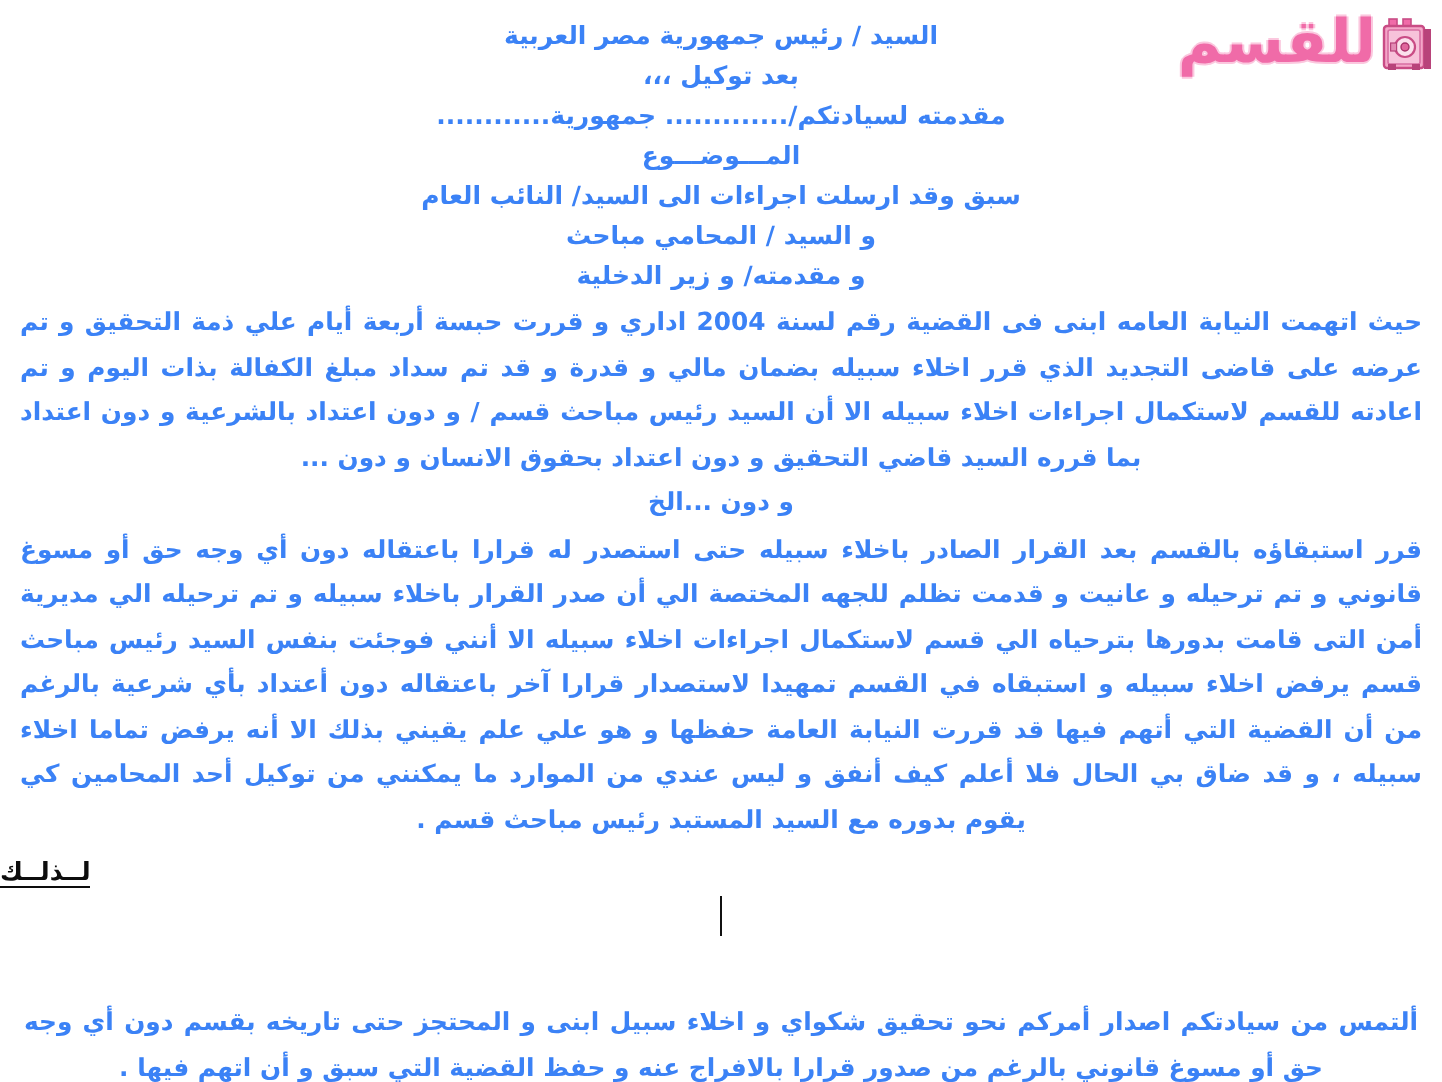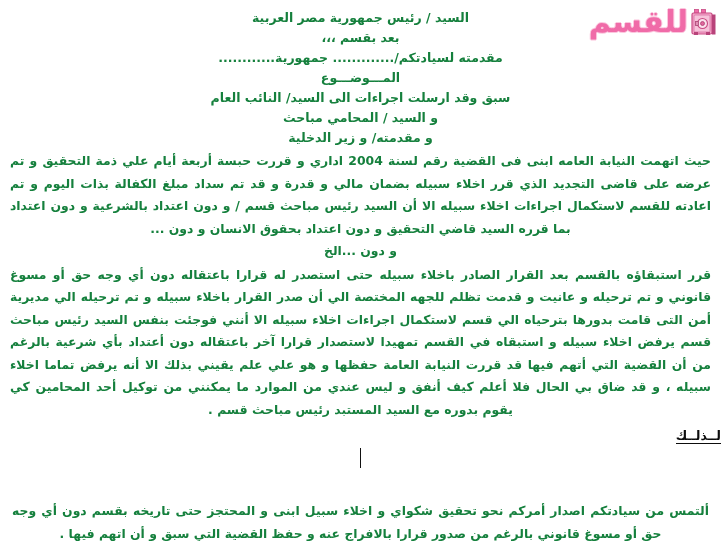--- a/index.html
+++ b/index.html
@@ -61,21 +61,21 @@
     top: 0;
     left: 0;
     width: 721px;
     padding: 0;
     direction: rtl;
   }
 
   .line {
     font-family: "DejaVu Sans", "Liberation Sans", sans-serif;
     font-weight: bold;
-    color: #15803d;
+    color: #3b82f6;
     white-space: nowrap;
   }
 
   .header-block {
     margin-top: 8px;
     text-align: center;
   }
   .header-block .line {
     font-size: 12.5px;
     line-height: 20px;
@@ -104,21 +104,21 @@
 
   .para {
     margin: 0;
   }
   .para-gap {
     height: 1px;
   }
 
   .therefore-wrap {
     margin-top: 4px;
-    text-align: right;
+    text-align: left;
   }
   .therefore {
     display: inline-block;
     font-size: 12.5px;
     font-weight: bold;
     color: #0d0d0d;
     border-bottom: 1.5px solid #0d0d0d;
     padding-bottom: 0px;
     letter-spacing: 1px;
   }
@@ -168,21 +168,21 @@
         <rect x="3" y="23" width="4" height="3" fill="#b8437a"></rect>
         <rect x="15" y="23" width="4" height="3" fill="#b8437a"></rect>
       </svg>
     </span>
   </div>
 
   <div class="doc">
 
     <div class="header-block">
       <div class="line">السيد / رئيس جمهورية مصر العربية</div>
-      <div class="line">بعد بقسم ،،،</div>
+      <div class="line">بعد توكيل ،،،</div>
       <div class="line">مقدمته لسيادتكم/............. جمهورية............</div>
 
       <div class="line subject-label">المـــوضـــوع</div>
       <div class="line">سبق وقد ارسلت اجراءات الى السيد/ النائب العام</div>
       <div class="line">و السيد / المحامي مباحث</div>
       <div class="line">و مقدمته/ و زير الدخلية</div>
     </div>
 
     <div class="body-block">
       <div class="line para">حيث اتهمت النيابة العامه ابنى فى القضية رقم لسنة 2004 اداري و قررت حبسة أربعة أيام علي ذمة التحقيق و تم عرضه على قاضى التجديد الذي قرر اخلاء سبيله بضمان مالي و قدرة و قد تم سداد مبلغ الكفالة بذات اليوم و تم اعادته للقسم لاستكمال اجراءات اخلاء سبيله الا أن السيد رئيس مباحث قسم / و دون اعتداد بالشرعية و دون اعتداد بما قرره السيد قاضي التحقيق و دون اعتداد بحقوق الانسان و دون ...</div>

